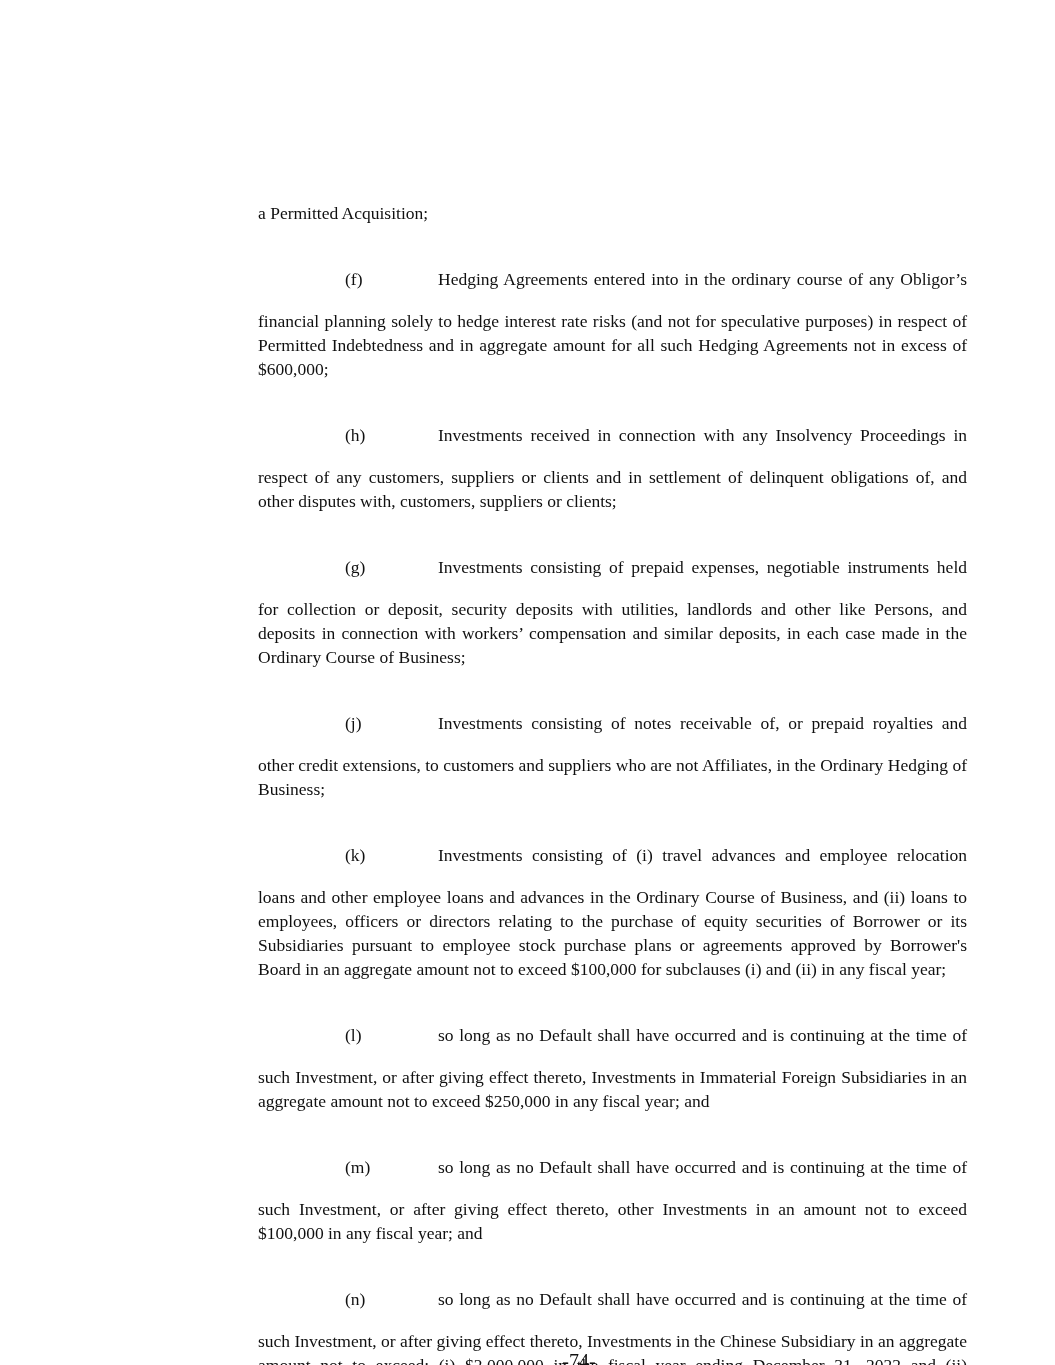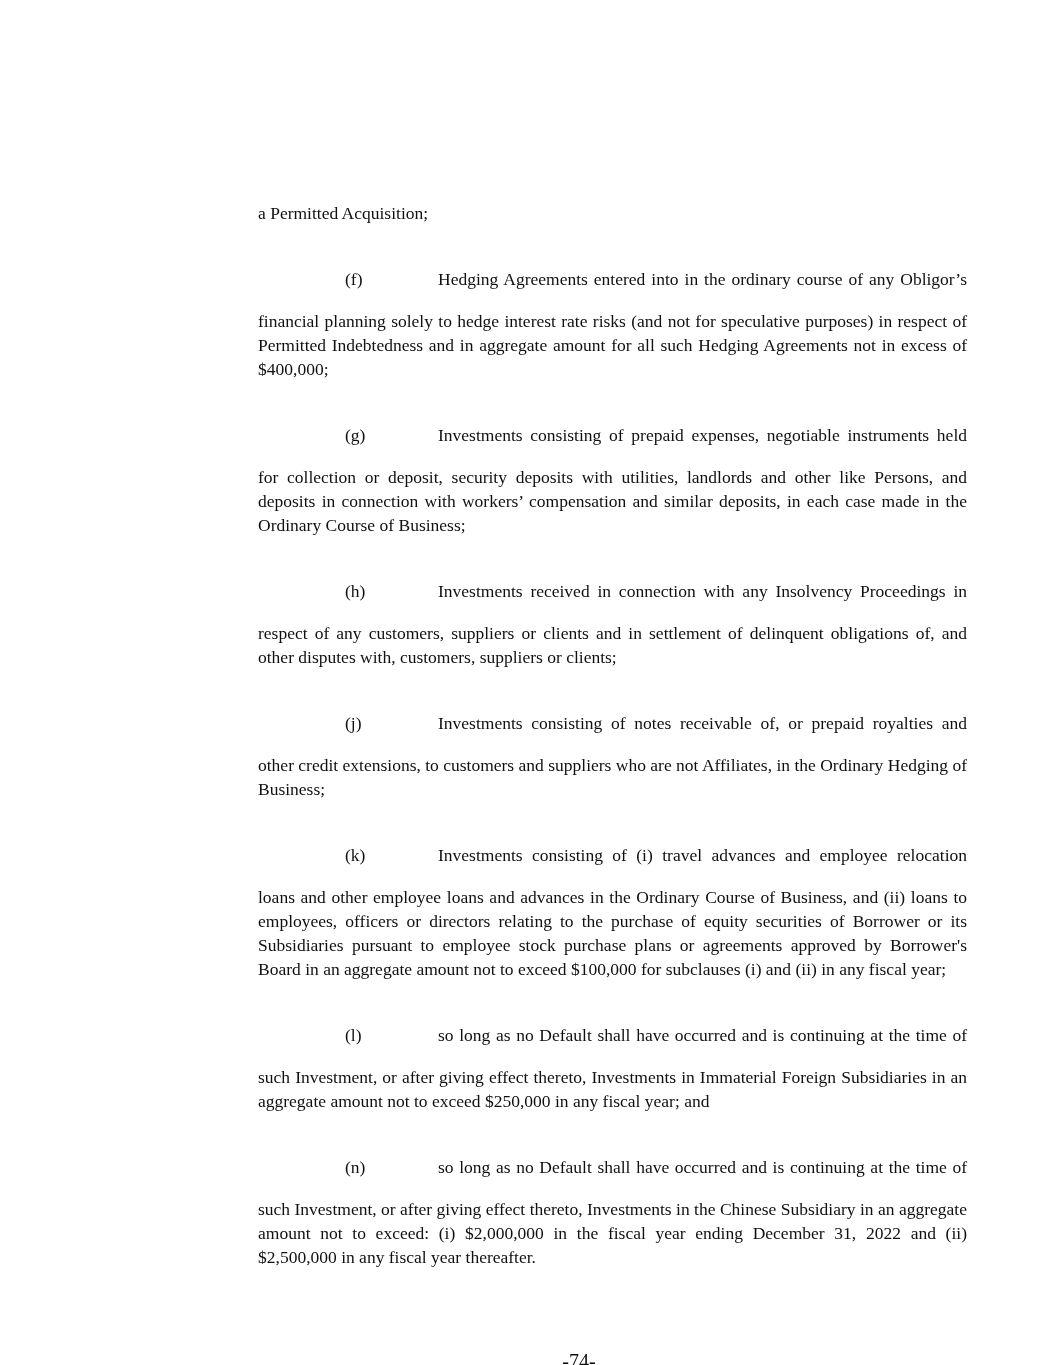--- a/index.html
+++ b/index.html
@@ -43,31 +43,32 @@
     font-size: 20px;
   }
 </style>
 </head>
 <body>
 
 <div class="page">
 
   <p class="intro">a Permitted Acquisition;</p>
 
-  <p class="clause"><span class="label">(f)</span><span class="text">Hedging Agreements entered into in the ordinary course of any Obligor’s financial planning solely to hedge interest rate risks (and not for speculative purposes) in respect of Permitted Indebtedness and in aggregate amount for all such Hedging Agreements not in excess of $400,000;</span></p>
+  <p class="clause"><span class="label">(f)</span><span class="text">Hedging Agreements entered into in the ordinary course of any Obligor’s financial planning solely to hedge interest rate risks (and not for speculative purposes) in respect of Permitted Indebtedness and in aggregate amount for all such Hedging Agreements not in excess of $600,000;</span></p>
+
+  <p class="clause"><span class="label">(h)</span><span class="text">Investments received in connection with any Insolvency Proceedings in respect of any customers, suppliers or clients and in settlement of delinquent obligations of, and other disputes with, customers, suppliers or clients;</span></p>
 
   <p class="clause"><span class="label">(g)</span><span class="text">Investments consisting of prepaid expenses, negotiable instruments held for collection or deposit, security deposits with utilities, landlords and other like Persons, and deposits in connection with workers’ compensation and similar deposits, in each case made in the Ordinary Course of Business;</span></p>
-
-  <p class="clause"><span class="label">(h)</span><span class="text">Investments received in connection with any Insolvency Proceedings in respect of any customers, suppliers or clients and in settlement of delinquent obligations of, and other disputes with, customers, suppliers or clients;</span></p>
 
 
   <p class="clause"><span class="label">(j)</span><span class="text">Investments consisting of notes receivable of, or prepaid royalties and other credit extensions, to customers and suppliers who are not Affiliates, in the Ordinary Hedging of Business;</span></p>
 
   <p class="clause"><span class="label">(k)</span><span class="text">Investments consisting of (i) travel advances and employee relocation loans and other employee loans and advances in the Ordinary Course of Business, and (ii) loans to employees, officers or directors relating to the purchase of equity securities of Borrower or its Subsidiaries pursuant to employee stock purchase plans or agreements approved by Borrower's Board in an aggregate amount not to exceed $100,000 for subclauses (i) and (ii) in any fiscal year;</span></p>
 
   <p class="clause"><span class="label">(l)</span><span class="text">so long as no Default shall have occurred and is continuing at the time of such Investment, or after giving effect thereto, Investments in Immaterial Foreign Subsidiaries in an aggregate amount not to exceed $250,000 in any fiscal year; and</span></p>
 
+  <p class="clause"><span class="label">(m)</span><span class="text">so long as no Default shall have occurred and is continuing at the time of such Investment, or after giving effect thereto, other Investments in an amount not to exceed $100,000 in any fiscal year; and</span></p>
 
   <p class="clause"><span class="label">(n)</span><span class="text">so long as no Default shall have occurred and is continuing at the time of such Investment, or after giving effect thereto, Investments in the Chinese Subsidiary in an aggregate amount not to exceed: (i) $2,000,000 in the fiscal year ending December 31, 2022 and (ii) $2,500,000 in any fiscal year thereafter.</span></p>
 
   <div class="page-number">-74-</div>
 
 </div>
 
 </body></html>

